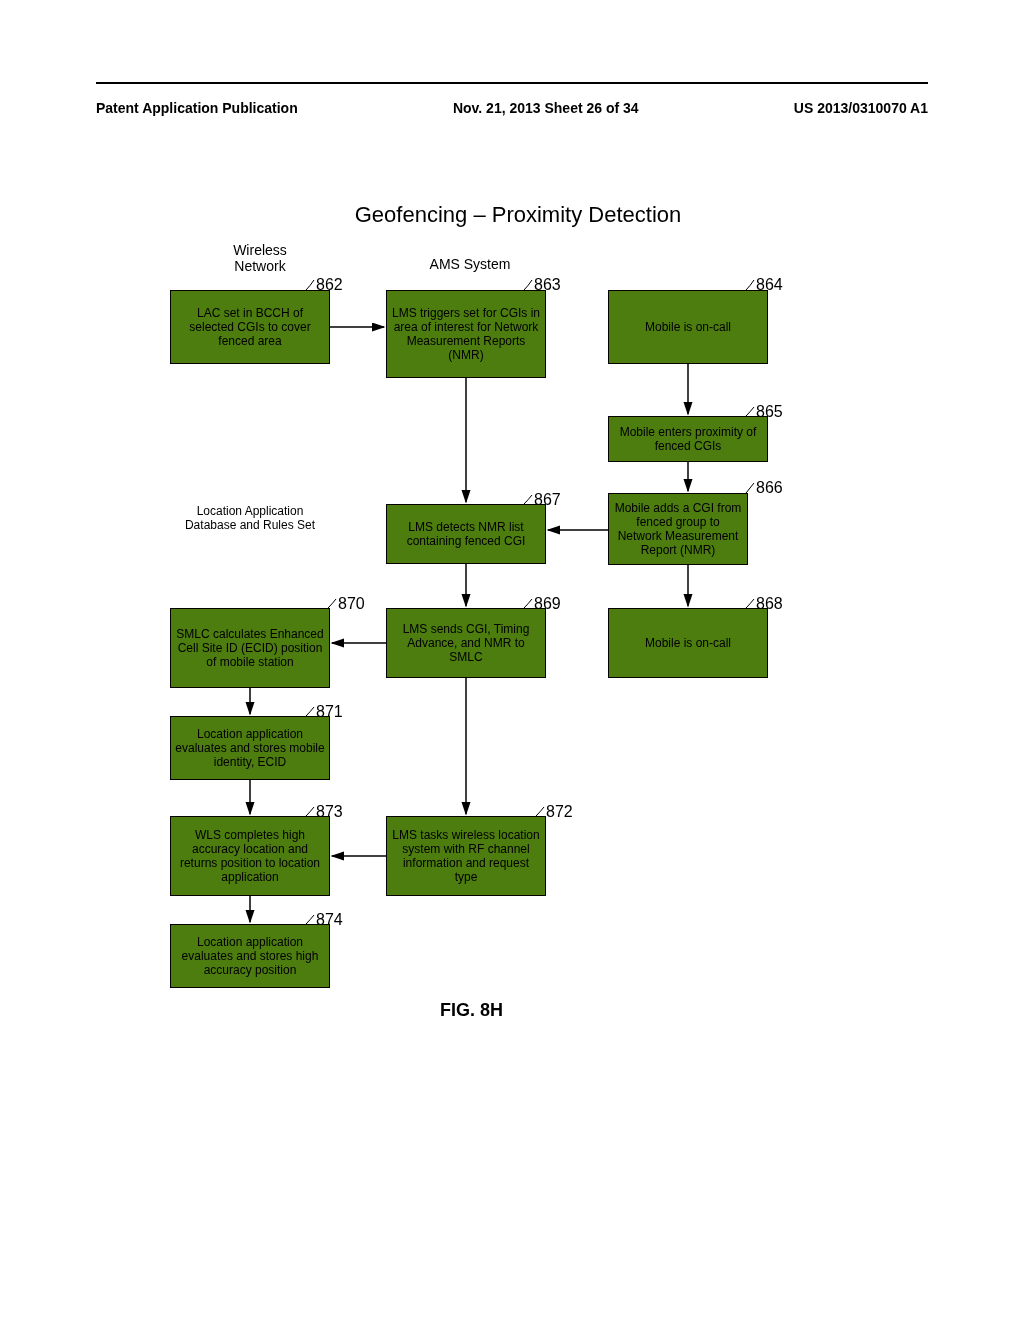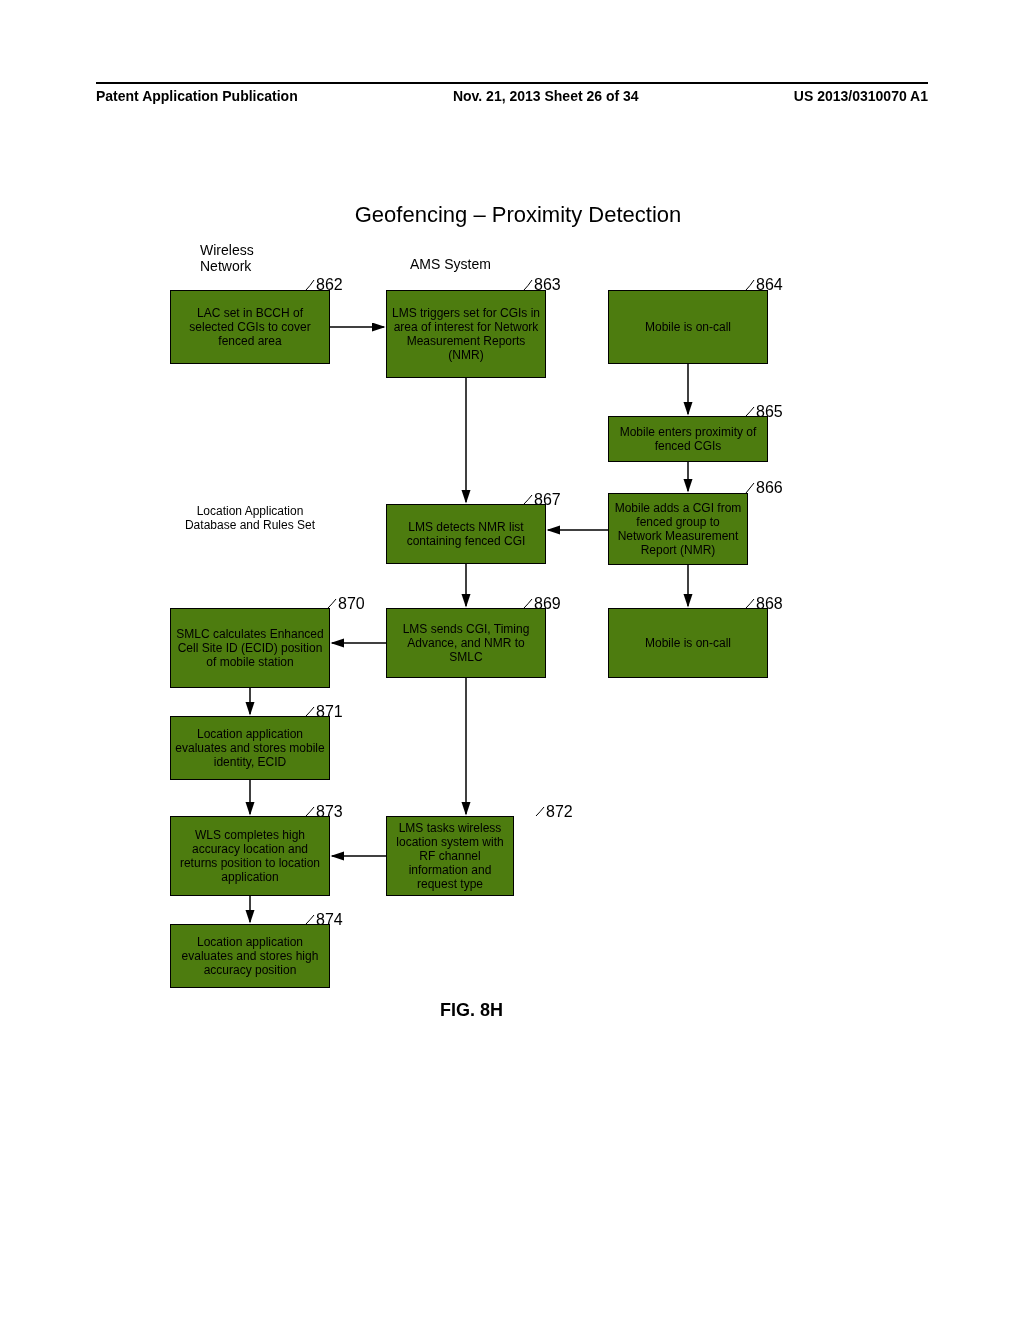--- a/index.html
+++ b/index.html
@@ -11,38 +11,38 @@
       position: relative;
     }
     .header-band {
       position: absolute;
       top: 82px;
       left: 96px;
       right: 96px;
       border-top: 2px solid #000;
       display: flex;
       justify-content: space-between;
-      padding-top: 4px;
+      padding-top: 16px;
       font-size: 14px;
       font-weight: bold;
     }
     
     .diagram-title {
       position: absolute;
       top: 202px;
       left: 12px;
       right: 0;
       text-align: center;
       font-size: 22px;
     }
     
     .col-label {
       position: absolute;
       font-size: 14px;
-      text-align: left;
+      text-align: center;
     }
     .col-label.wireless { top: 242px; left: 200px; width: 120px; }
     .col-label.ams { top: 256px; left: 410px; width: 120px; }
     .col-label.mobile { top: 256px; left: 638px; width: 80px; margin-top: 44px; }
     
     .ref-num {
       position: absolute;
       font-size: 16px;
     }
     
@@ -119,21 +119,21 @@
 <div class="box" style="top:608px; left:386px; width:160px; height:70px">LMS sends CGI, Timing Advance, and NMR to SMLC</div>
 <div class="ref-num" style="top:595px; left:534px">869</div>
 <div class="box" style="top:608px; left:608px; width:160px; height:70px">Mobile is on-call</div>
 <div class="ref-num" style="top:595px; left:756px">868</div>
 
 <div class="box" style="top:716px; left:170px; width:160px; height:64px">Location application evaluates and stores mobile identity, ECID</div>
 <div class="ref-num" style="top:703px; left:316px">871</div>
 
 <div class="box" style="top:816px; left:170px; width:160px; height:80px">WLS completes high accuracy location and returns position to location application</div>
 <div class="ref-num" style="top:803px; left:316px">873</div>
-<div class="box" style="top:816px; left:386px; width:128px; height:80px">LMS tasks wireless location system with RF channel information and request type</div>
+<div class="box" style="top:816px; left:386px; width:160px; height:80px">LMS tasks wireless location system with RF channel information and request type</div>
 <div class="ref-num" style="top:803px; left:546px">872</div>
 
 <div class="box" style="top:924px; left:170px; width:160px; height:64px">Location application evaluates and stores high accuracy position</div>
 <div class="ref-num" style="top:911px; left:316px">874</div>
 
 <div class="fig-label" style="top:1000px; left:440px; width:160px; bottom:auto">FIG. 8H</div>
 
 <svg class="arrows">
   <defs>
     <marker id="ah" markerWidth="10" markerHeight="10" refX="8" refY="3" orient="auto">

